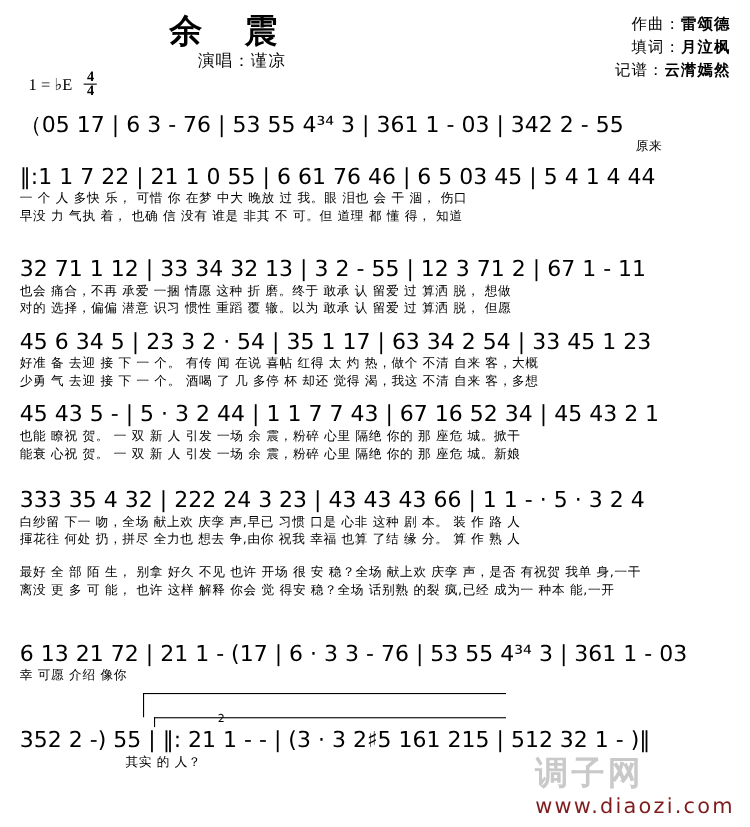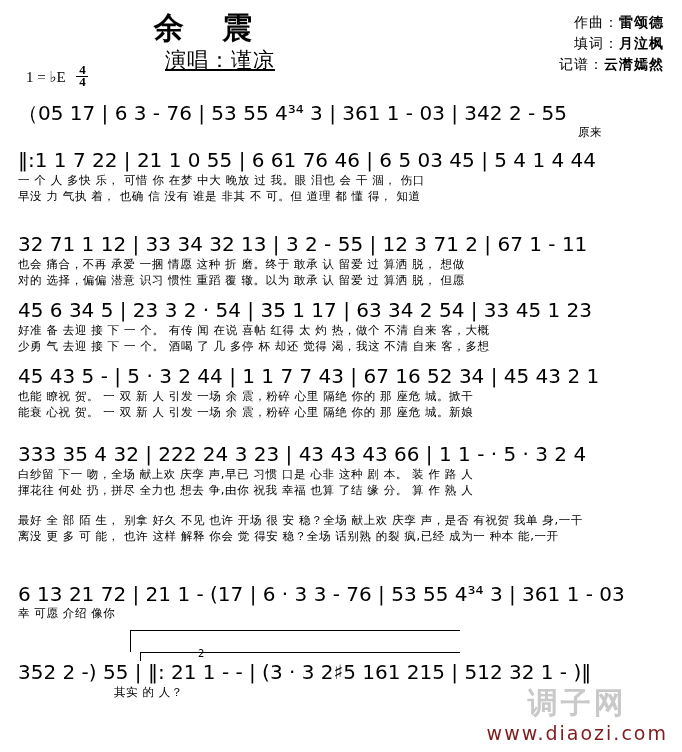--- a/index.html
+++ b/index.html
@@ -15,23 +15,22 @@
 
   
   .title {
     position:absolute; left:0; top:8px; width:420px;
     text-align:center;
     font-size:30px; font-weight:bold; letter-spacing:14px;
     font-family:"DejaVu Sans", sans-serif;
   }
   .singer {
     position:absolute; left:0; top:46px; width:440px;
-    text-align:center; font-size:21px; letter-spacing:1px;
+    text-align:center; font-size:15px; letter-spacing:1px;
     font-family:"DejaVu Sans", sans-serif;
-    text-decoration:underline;
   }
   .credits {
     position:absolute; right:18px; top:12px;
     font-size:14px; line-height:21px;
     font-family:"DejaVu Sans", sans-serif;
   }
   .credits div { white-space:nowrap; text-align:right; }
   .credits .lbl { letter-spacing:1px; }
   .credits .val { font-weight:bold; letter-spacing:1px; }
 
@@ -58,21 +57,21 @@
     margin-top:1px;
   }
   .lyr2 { margin-top:0px; }
 
   
   .hline { position:absolute; height:1px; background:#000; }
   .vline { position:absolute; width:1px; background:#000; }
 
   
   .wm {
-    position:absolute; right:14px; bottom:8px; text-align:center;
+    position:absolute; right:14px; bottom:8px; text-align:left;
     font-family:"DejaVu Sans", sans-serif;
   }
   .wm .big { font-size:30px; color:#c9c9c9; letter-spacing:3px; font-weight:bold; }
   .wm .small { font-size:19px; color:#7f1d1d; letter-spacing:2px; margin-top:-2px; }
 </style>
 </head>
 <body>
 
 <div class="sheet">
 

